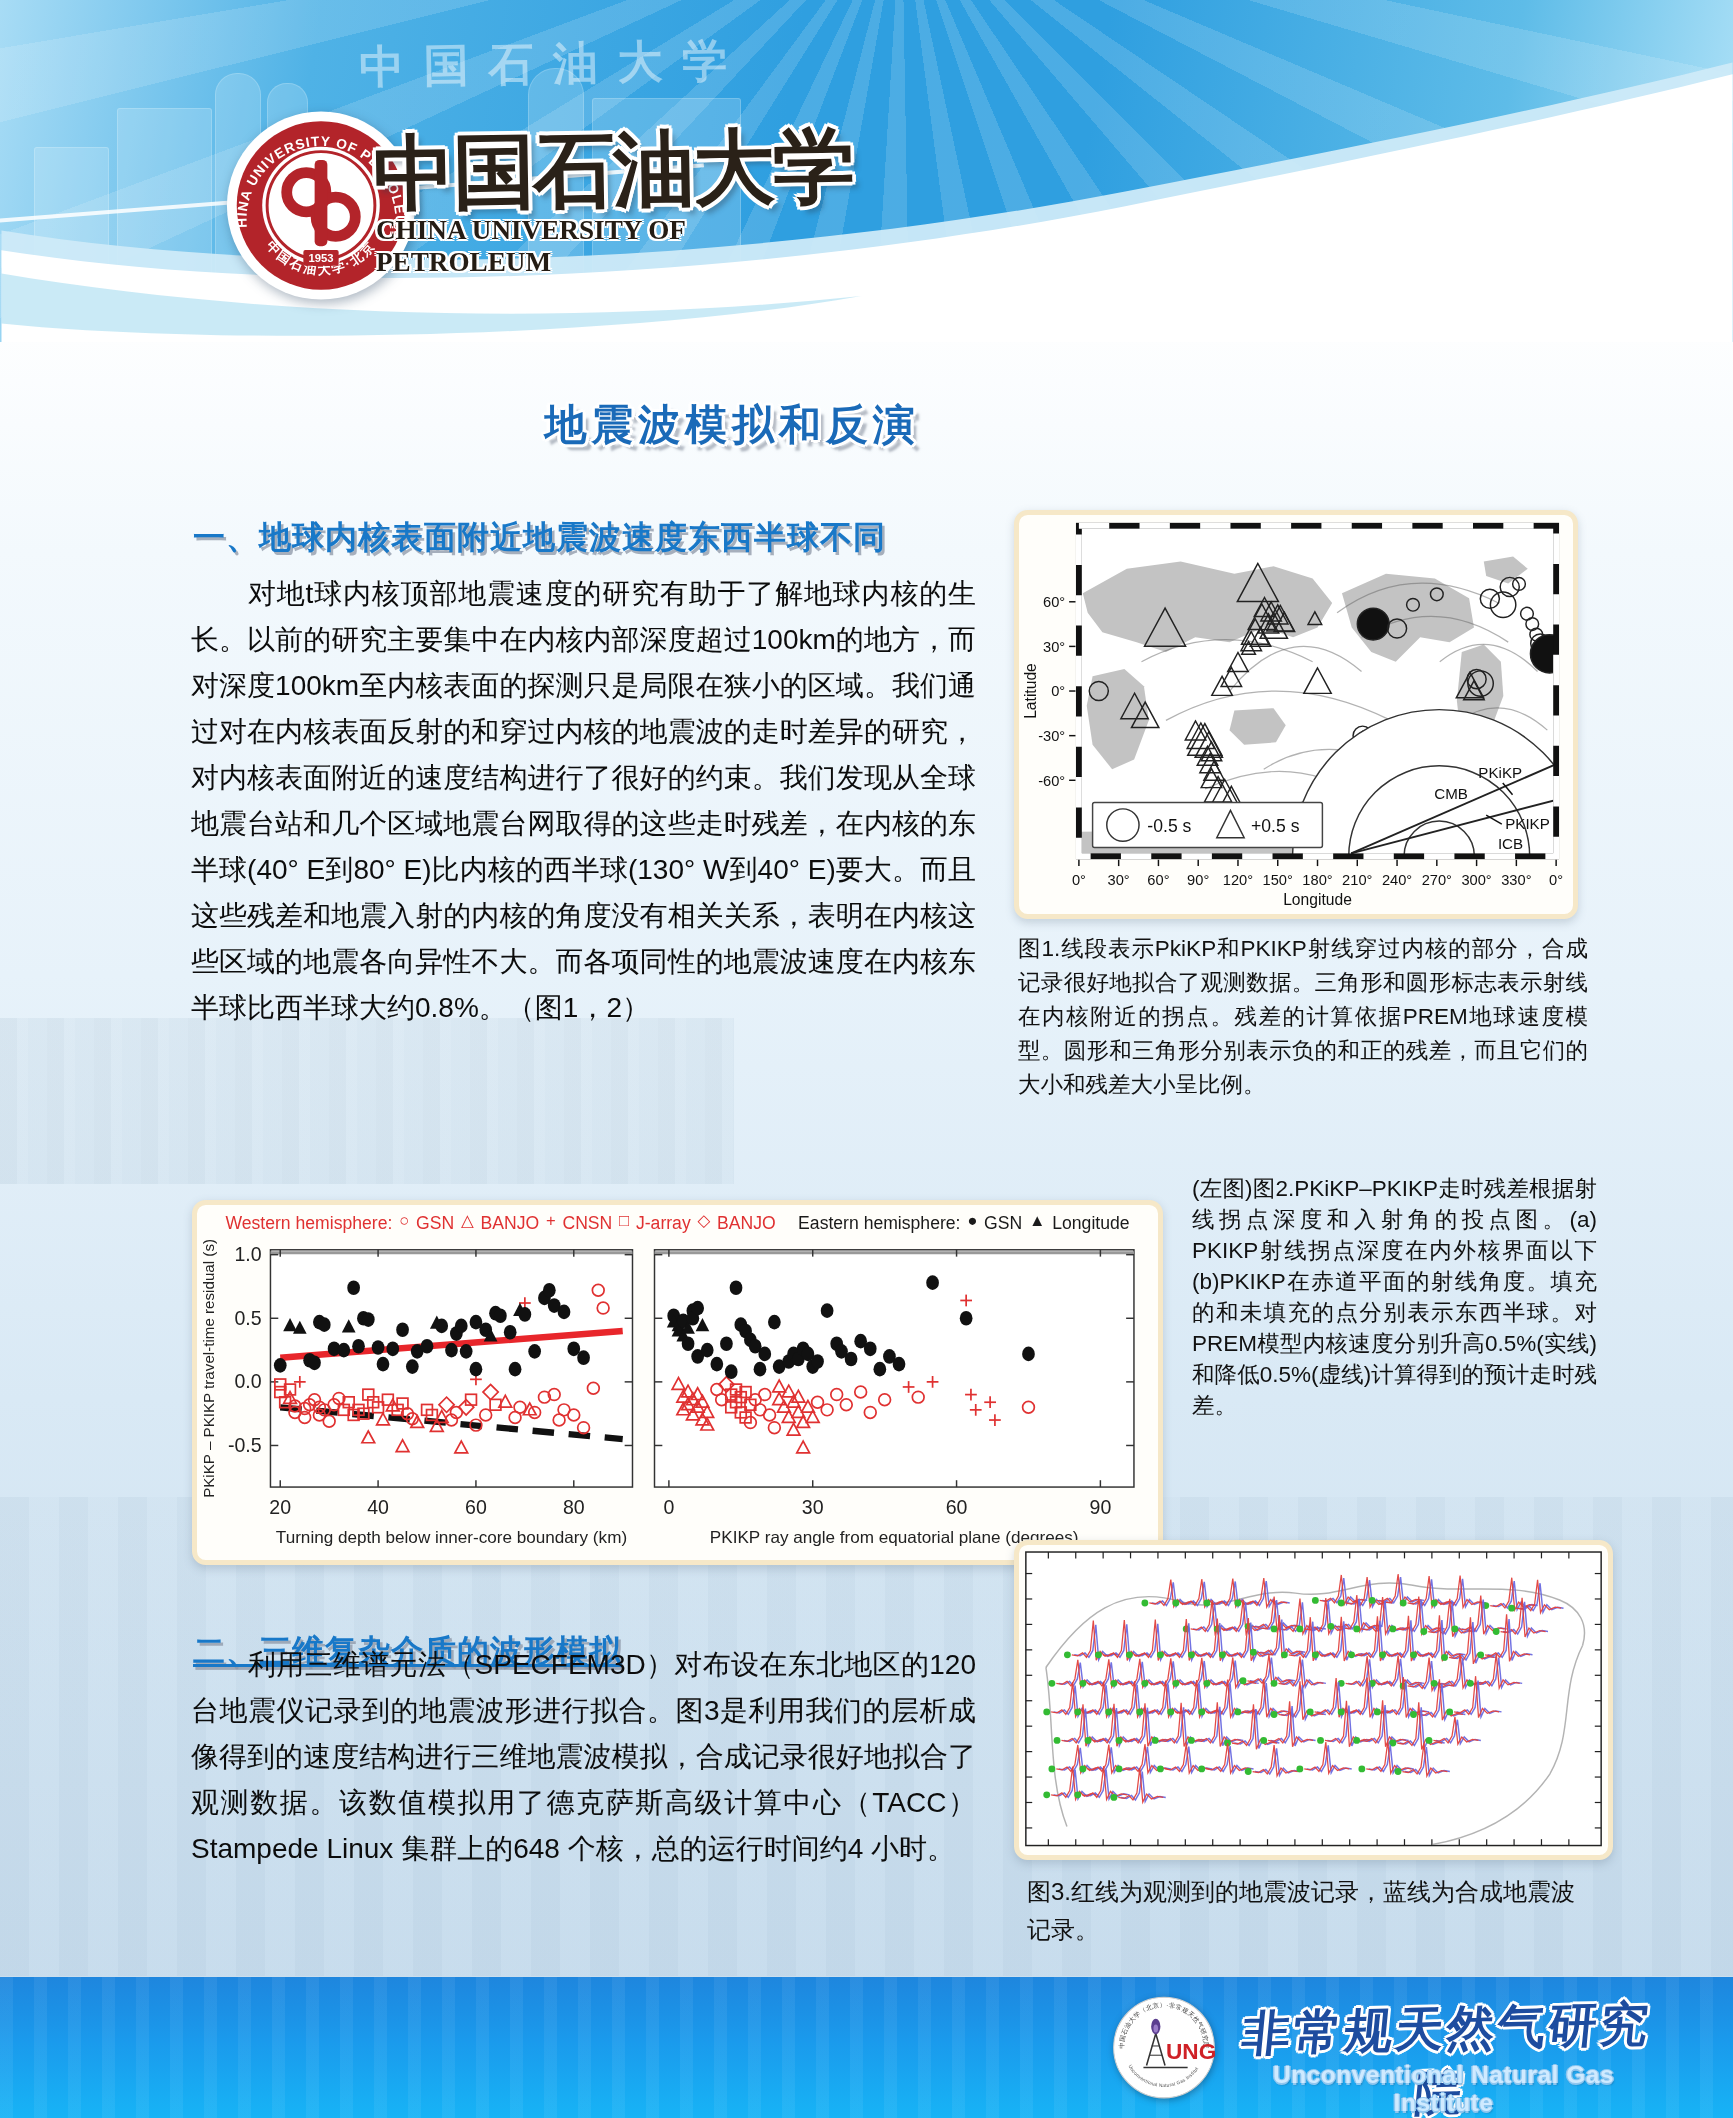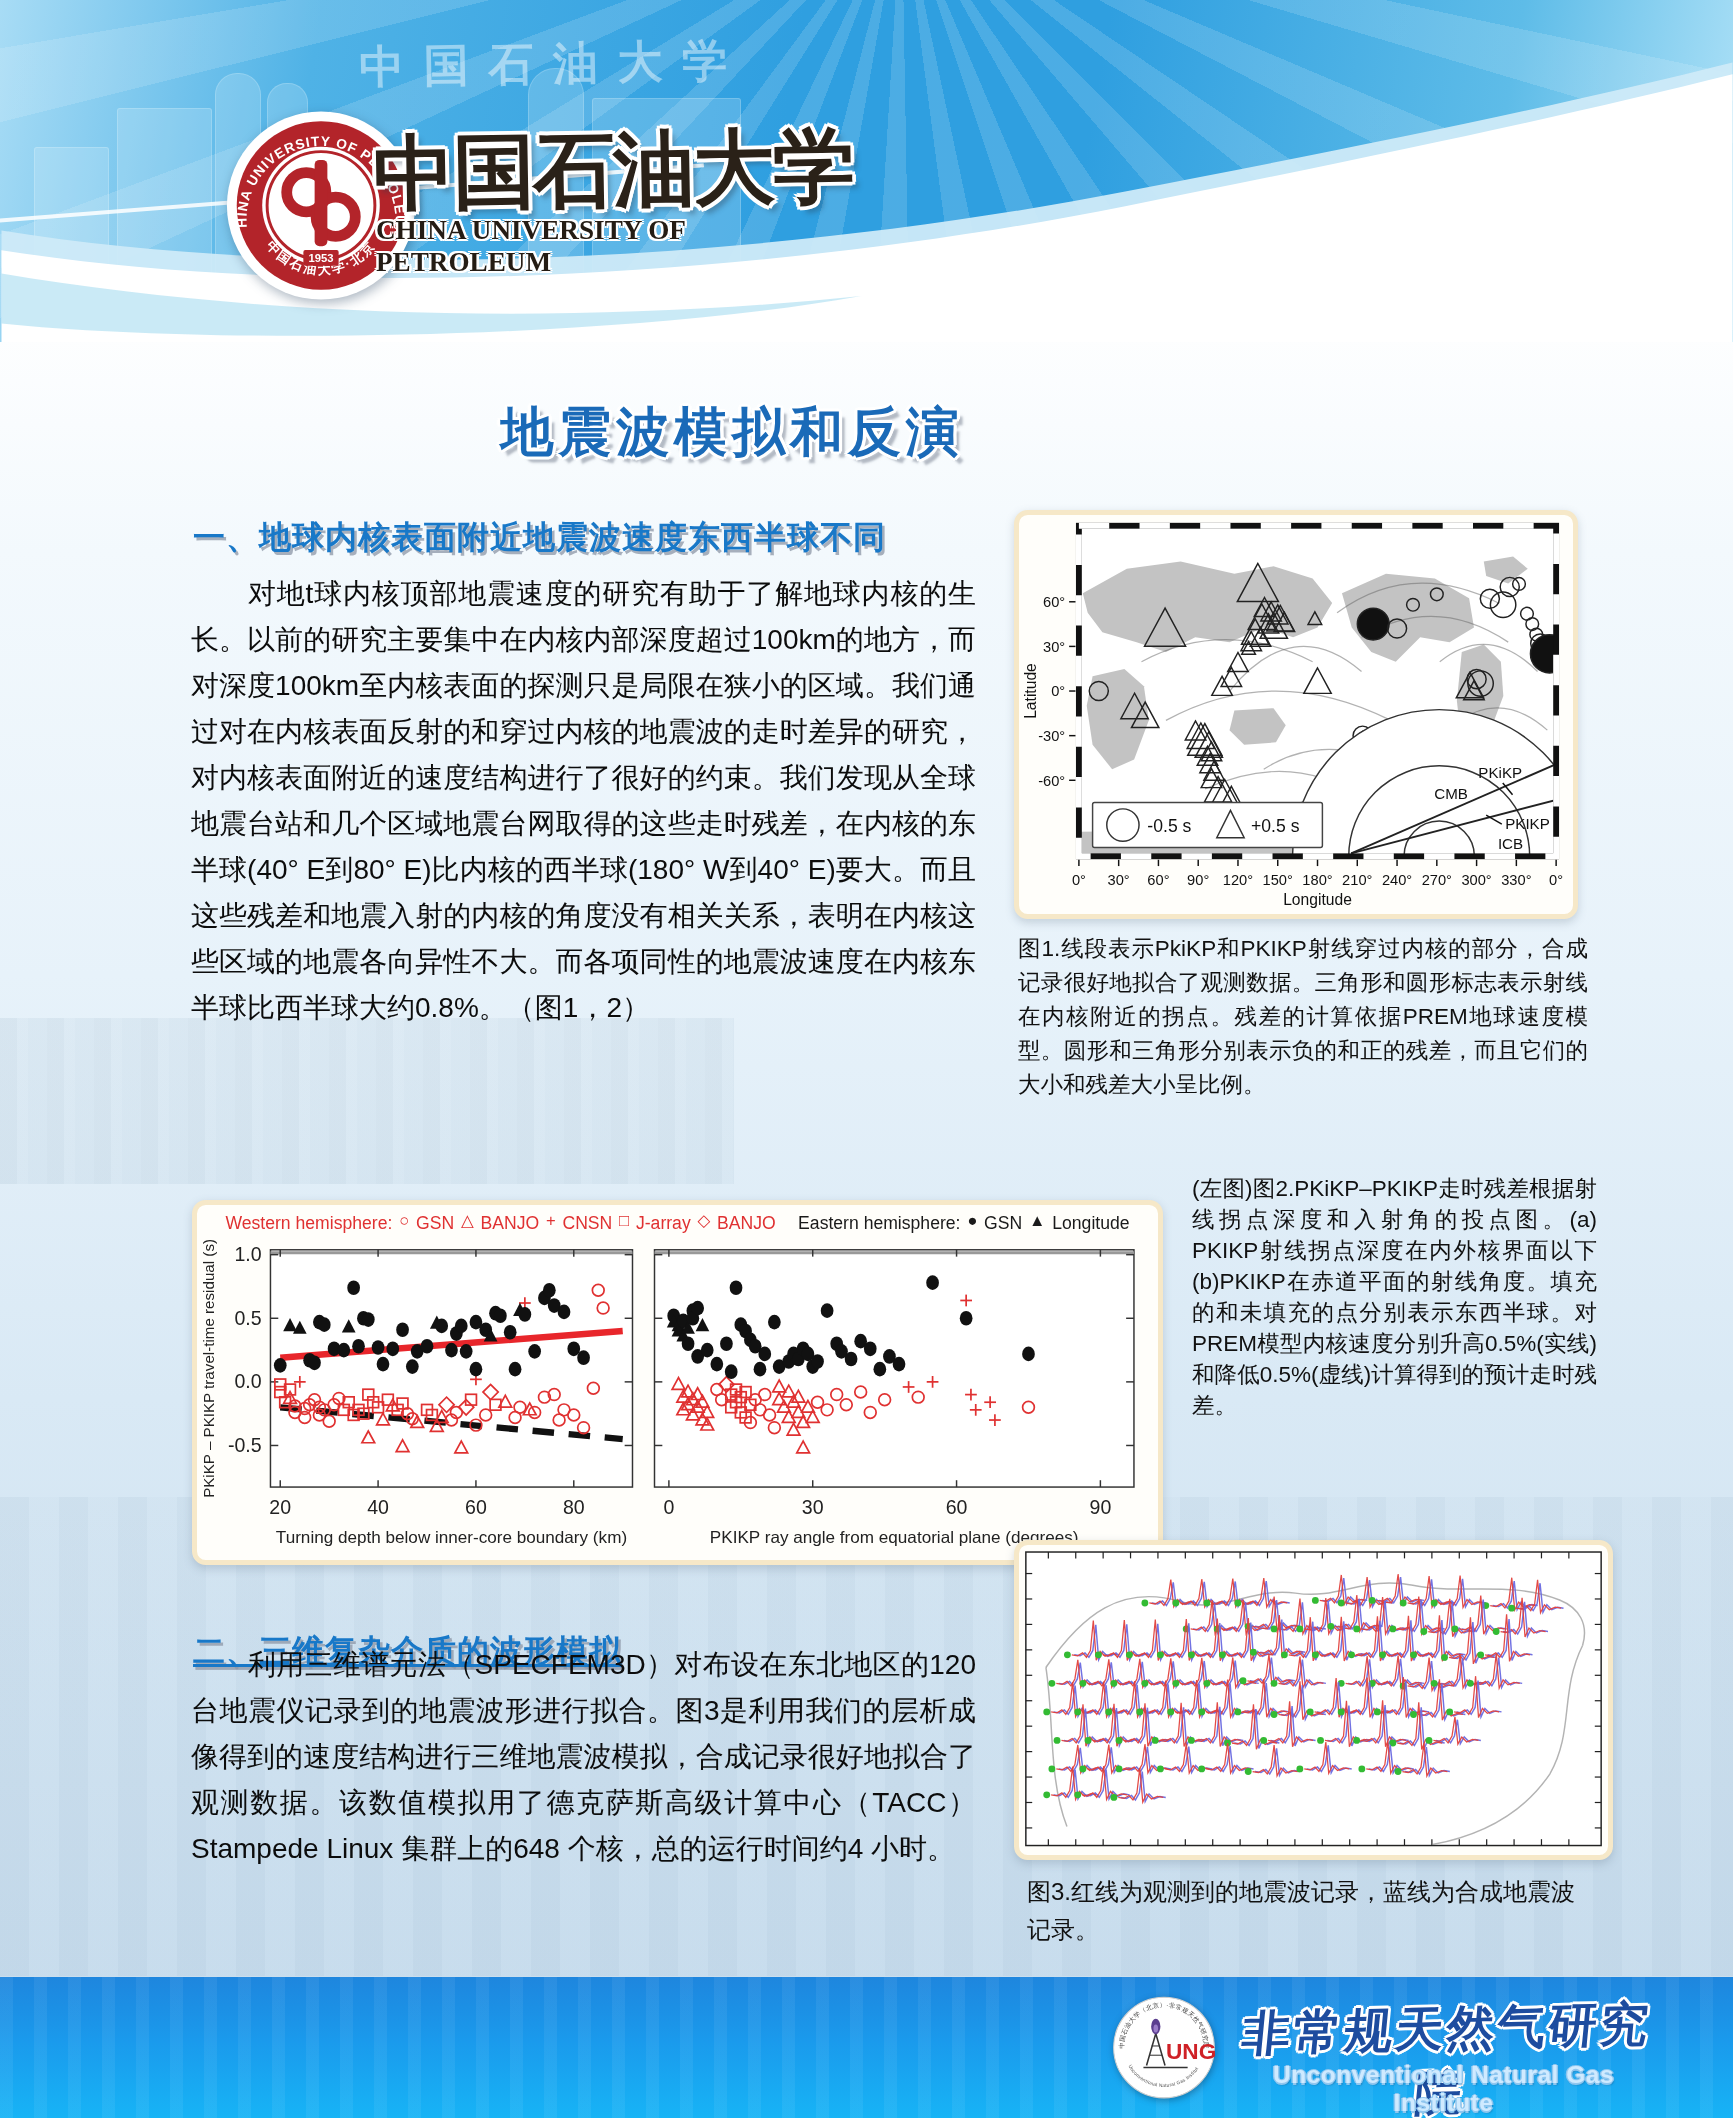--- a/index.html
+++ b/index.html
@@ -25,21 +25,21 @@
     font-family:"Liberation Serif",serif;color:#241c14;letter-spacing:0px;transform:scaleX(.97);transform-origin:left;
     text-shadow:-2.4px 0 #fff,2.4px 0 #fff,0 -2.4px #fff,0 2.4px #fff,-2px -2px #fff,2px 2px #fff,-2px 2px #fff,2px -2px #fff;}
   #seal{position:absolute;left:223px;top:105px;width:196px;height:201px;filter:drop-shadow(2.9px 4.9px 5.9px rgba(20,50,80,.35));}
   
   .bgphoto{position:absolute;opacity:.12;pointer-events:none;
     background:repeating-linear-gradient(90deg,#6d8fa8 0 16.6px,#9db9cc 16.6px 28px,#84a6bd 28px 47px);}
   .bgphoto2{position:absolute;opacity:.10;pointer-events:none;
     background:repeating-linear-gradient(90deg,#7d9cb4 0 29px,#b7cedd 29px 59px);}
   
   .main-title{position:absolute;left:0;top:397px;width:1464px;text-align:center;
-    font-size:53px;font-weight:bold;color:#1a6ab8;letter-spacing:4.9px;
+    font-size:42px;font-weight:bold;color:#1a6ab8;letter-spacing:4.9px;
     text-shadow:-3.4px 0 #fff,3.4px 0 #fff,0 -3.4px #fff,0 3.4px #fff,-2.4px -2.4px #fff,2.4px 2.4px #fff,-2.4px 2.4px #fff,2.4px -2.4px #fff, 5.9px 6.4px 2.4px rgba(120,130,145,.55);}
   .sec-head{position:absolute;font-size:32px;font-weight:bold;color:#1878c8;letter-spacing:1px;
     text-shadow:2.4px 2.9px 0.5px rgba(140,150,165,.75);}
   .para{position:absolute;font-size:28px;line-height:46px;color:#0c0c0c;text-align:justify;text-indent:57px;margin:0;}
   .refpara{position:absolute;font-size:27px;line-height:46px;color:#0c0c0c;text-align:justify;text-indent:57px;margin:0;}
   .caption{position:absolute;font-size:22.5px;line-height:34px;color:#111;text-align:justify;margin:0;}
   .caption-center{position:absolute;font-size:24px;line-height:38px;color:#111;margin:0;}
   
   .figpanel{position:absolute;background:#fffefa;border:5.9px solid #f6e8c8;border-radius:13.7px;
     box-shadow:0 3.9px 8.8px rgba(90,110,130,.25);}
@@ -102,21 +102,21 @@
     </svg>
   <div class="uni-cn">中国石油大学</div>
   <div class="uni-en">CHINA UNIVERSITY OF PETROLEUM</div>
 
   <div class="bgphoto" style="left:0;top:1018px;width:734px;height:166px;"></div>
   <div class="bgphoto2" style="left:0;top:1497px;width:1734px;height:479px;"></div>
 
   <h1 class="main-title" style="margin:0;">地震波模拟和反演</h1>
 
   <h2 class="sec-head" style="left:193px;top:516px;margin:0;">一、地球内核表面附近地震波速度东西半球不同</h2>
-  <p class="para" style="left:191px;top:571px;width:785px;">对地t球内核顶部地震速度的研究有助于了解地球内核的生长。以前的研究主要集中在内核内部深度超过100km的地方，而对深度100km至内核表面的探测只是局限在狭小的区域。我们通过对在内核表面反射的和穿过内核的地震波的走时差异的研究，对内核表面附近的速度结构进行了很好的约束。我们发现从全球地震台站和几个区域地震台网取得的这些走时残差，在内核的东半球(40° E到80° E)比内核的西半球(180° W到40° E)要大。而且这些残差和地震入射的内核的角度没有相关关系，表明在内核这些区域的地震各向异性不大。而各项同性的地震波速度在内核东半球比西半球大约0.8%。（图1，2）</p>
+  <p class="para" style="left:191px;top:571px;width:785px;">对地t球内核顶部地震速度的研究有助于了解地球内核的生长。以前的研究主要集中在内核内部深度超过100km的地方，而对深度100km至内核表面的探测只是局限在狭小的区域。我们通过对在内核表面反射的和穿过内核的地震波的走时差异的研究，对内核表面附近的速度结构进行了很好的约束。我们发现从全球地震台站和几个区域地震台网取得的这些走时残差，在内核的东半球(40° E到80° E)比内核的西半球(130° W到40° E)要大。而且这些残差和地震入射的内核的角度没有相关关系，表明在内核这些区域的地震各向异性不大。而各项同性的地震波速度在内核东半球比西半球大约0.8%。（图1，2）</p>
 
   <div class="figpanel" style="left:1014px;top:510px;width:554px;height:399px;">
     <svg id="fig1-svg" viewBox="0 0 1132 816" width="554" height="399">
         <defs>
           <clipPath id="mapclip">
             <rect x="122" y="22" width="976" height="676"></rect>
           </clipPath>
         </defs>
         <rect x="122" y="22" width="976" height="676" fill="#ffffff"></rect>
         <g clip-path="url(#mapclip)">

